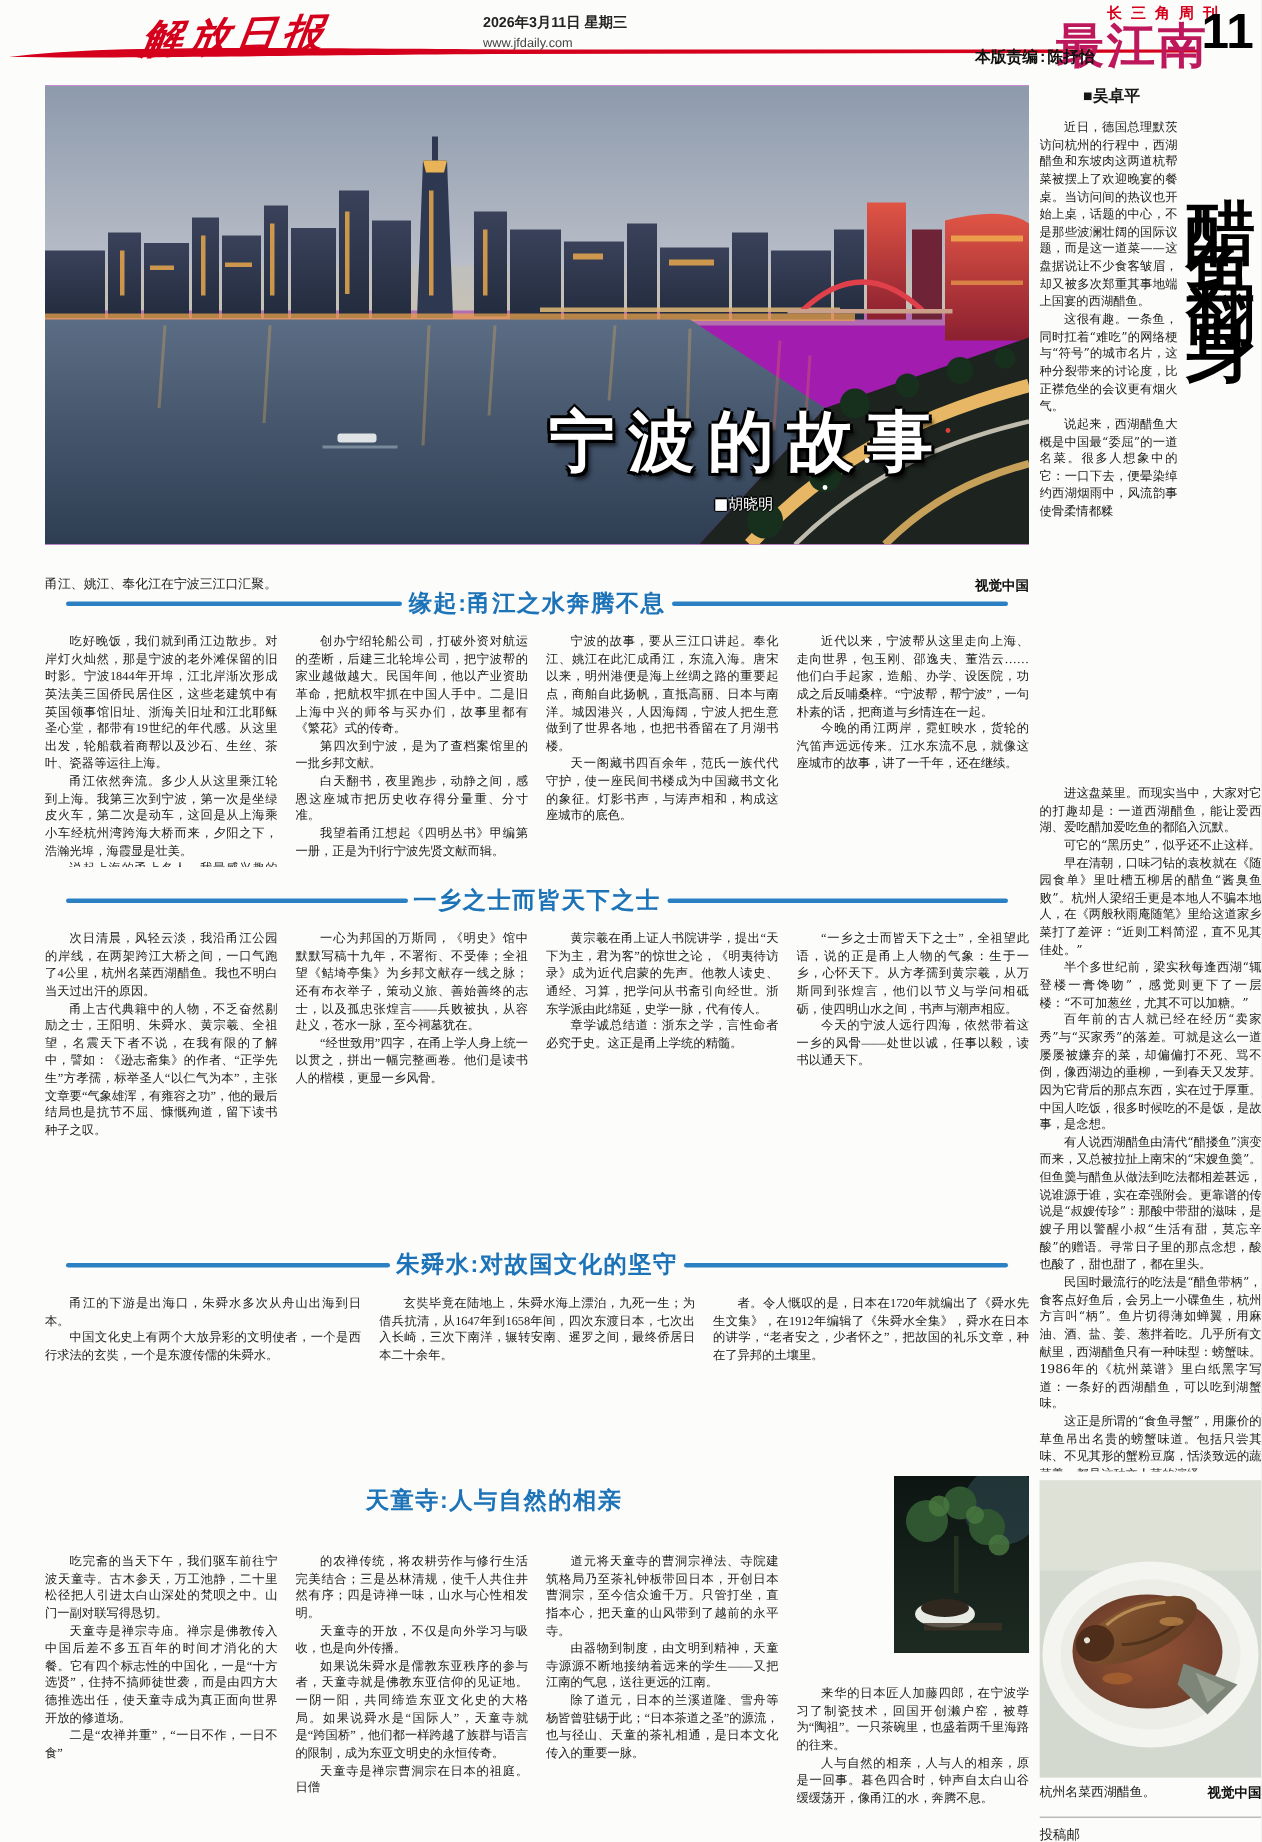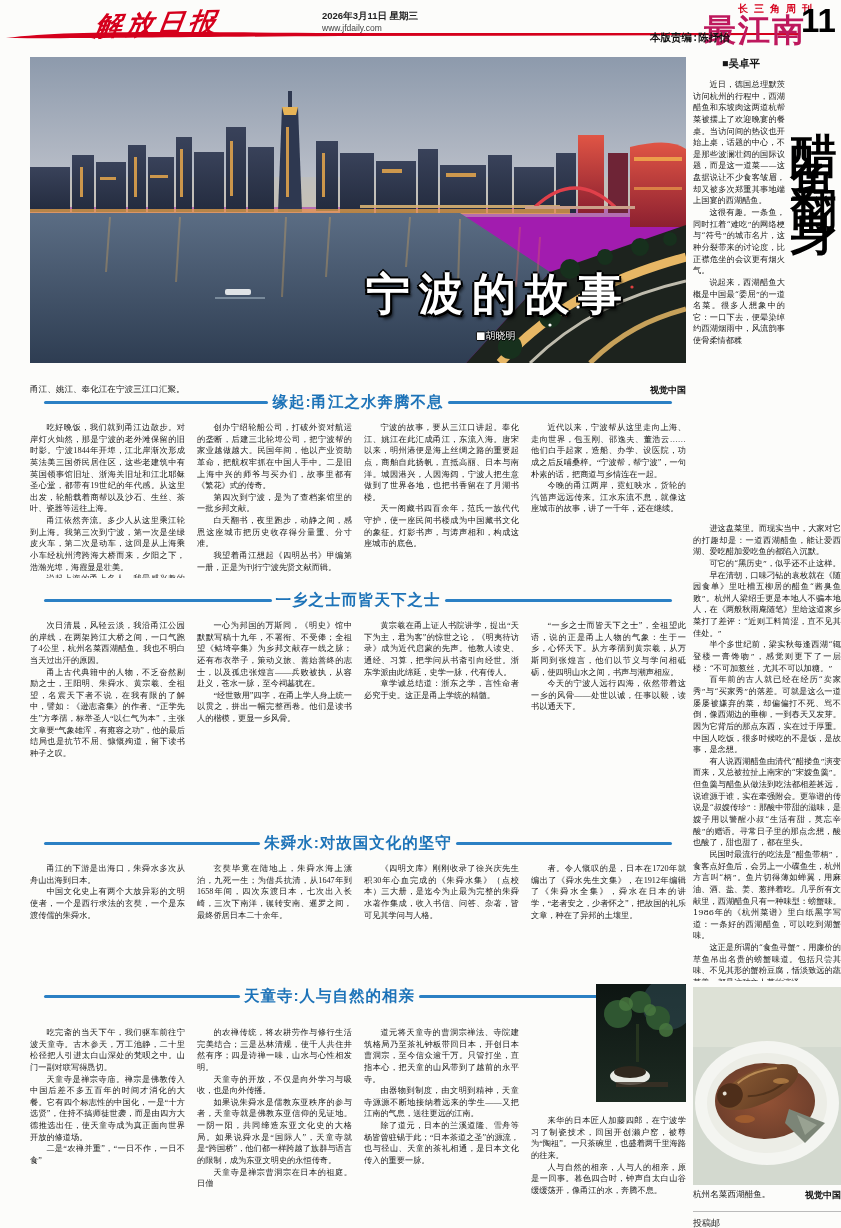--- a/index.html
+++ b/index.html
@@ -35,21 +35,21 @@
   .credit{font-family:"Liberation Sans",sans-serif;font-weight:bold;font-size:9px;color:#111;}
   
   .section{position:absolute;left:30px;width:656px;}
   .sec-head{display:flex;align-items:center;gap:4px;padding:0 14px;}
   .sec-head .line{flex:1;height:3px;background:#2b80c4;border-radius:2px;}
   .sec-head .t{color:#1d73b8;font-weight:bold;font-size:15.5px;letter-spacing:1px;
      font-family:"Liberation Sans",sans-serif;white-space:nowrap;}
   .cols{display:flex;gap:12px;margin-top:9px;}
   .col{flex:1;overflow:hidden;font-size:8.2px;line-height:1.42;text-align:justify;color:#1a1a1a;font-family:Liberation Serif, serif;}
   .col p{margin:0;text-indent:2em;}
-  #section4 .sec-head{padding-right:71px;}
+  #section4 .sec-head{padding-right:71px;flex-direction:column;}
   .inset-photo{position:absolute;top:-2px;right:0;width:90px;height:118px;overflow:hidden;background:#101a14;}
   
   .essay{position:absolute;left:693px;top:57px;width:148px;height:1171px;overflow:hidden;}
   .essay-author{width:96px;text-align:center;font-family:"Liberation Sans",sans-serif;
      font-size:10.5px;font-weight:bold;margin:0 0 8px 0;}
   .essay-top{display:flex;}
   .essay-narrow{width:92px;height:438px;overflow:hidden;font-size:8.2px;line-height:1.42;
      text-align:justify;color:#1a1a1a;}
   .essay-narrow p,.essay-wide p{margin:0;text-indent:2em;}
   .vtitle{writing-mode:vertical-rl;text-orientation:upright;font-size:46px;font-weight:700;
@@ -264,23 +264,20 @@
       <div class="t">朱舜水:对故国文化的坚守</div>
       <div class="line"></div>
     </div>
     <div class="cols" style="height:102px;">
       <div class="col">
           <p>甬江的下游是出海口，朱舜水多次从舟山出海到日本。</p>
           <p>中国文化史上有两个大放异彩的文明使者，一个是西行求法的玄奘，一个是东渡传儒的朱舜水。</p>
         </div>
       <div class="col">
           <p>玄奘毕竟在陆地上，朱舜水海上漂泊，九死一生；为借兵抗清，从1647年到1658年间，四次东渡日本，七次出入长崎，三次下南洋，辗转安南、暹罗之间，最终侨居日本二十余年。</p>
-        </div>
-      <div class="col">
-          <p>《四明文库》刚刚收录了徐兴庆先生积30年心血完成的《朱舜水集》（点校本）三大册，是迄今为止最为完整的朱舜水著作集成，收入书信、问答、杂著，皆可见其学问与人格。</p>
         </div>
       <div class="col">
           <p>者。令人慨叹的是，日本在1720年就编出了《舜水先生文集》，在1912年编辑了《朱舜水全集》，舜水在日本的讲学，“老者安之，少者怀之”，把故国的礼乐文章，种在了异邦的土壤里。</p>
         </div>
     </div>
   </div>
 
   <div class="section" id="section4" style="top:986px;height:234px;position:absolute;">
     <div class="sec-head">
       <div class="line"></div>

